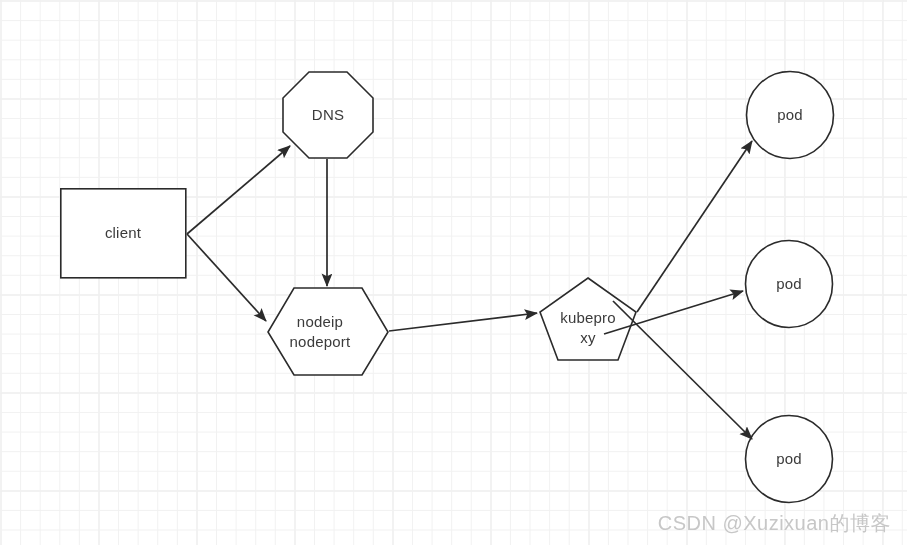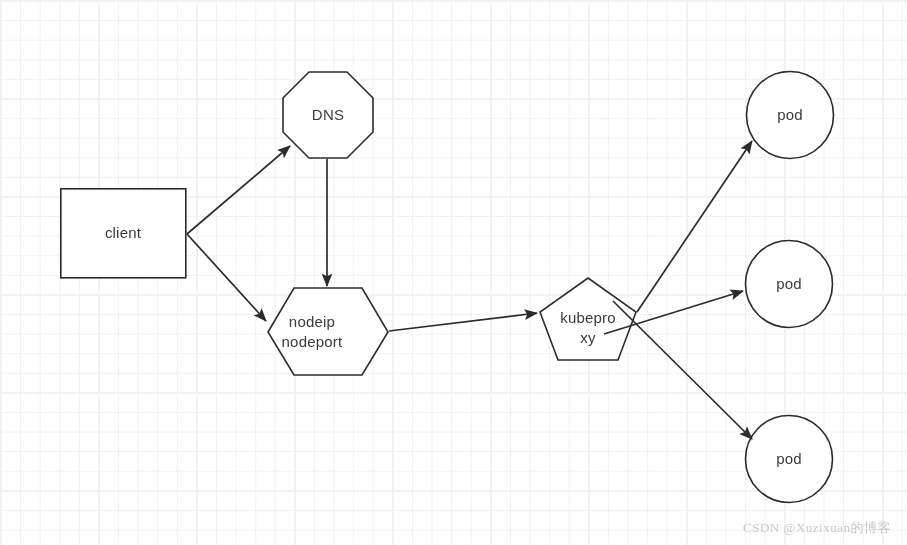--- a/index.html
+++ b/index.html
@@ -45,22 +45,22 @@
     line-height: 1.35;
     letter-spacing: 0.2px;
     pointer-events: none;
     white-space: pre-line;
   }
   .watermark {
     position: absolute;
     right: 16px;
     bottom: 8px;
     color: #c7c7c7;
-    font-family: Liberation Serif, serif;
-    font-size: 13px;
+    font-family: Liberation Sans, sans-serif;
+    font-size: 20px;
     letter-spacing: 0.5px;
   }
 </style>
 </head>
 <body>
 
 <div id="canvas">
 
   <svg id="diagram-svg" viewBox="0 0 907 545">
     <defs>
@@ -99,21 +99,21 @@
       <line x1="604" y1="334" x2="743" y2="291" marker-end="url(#arrowhead)"></line>
 
       <line x1="613" y1="301" x2="752" y2="439" marker-end="url(#arrowhead)"></line>
     </g>
   </svg>
 
   <div class="node-label" style="left:60px; top:188px; width:126px; height:90px;">client</div>
 
   <div class="node-label" style="left:283px; top:72px; width:90px; height:87px;">DNS</div>
 
-  <div class="node-label" style="left:252px; top:288px; width:120px; height:88px;">nodeip
+  <div class="node-label" style="left:260px; top:288px; width:120px; height:88px;">nodeip
 nodeport</div>
 
   <div class="node-label" style="left:540px; top:291px; width:96px; height:74px;">kubepro
 xy</div>
 
   <div class="node-label" style="left:746px; top:71px; width:88px; height:88px;">pod</div>
 
   <div class="node-label" style="left:745px; top:240px; width:88px; height:88px;">pod</div>
 
   <div class="node-label" style="left:745px; top:415px; width:88px; height:88px;">pod</div>

